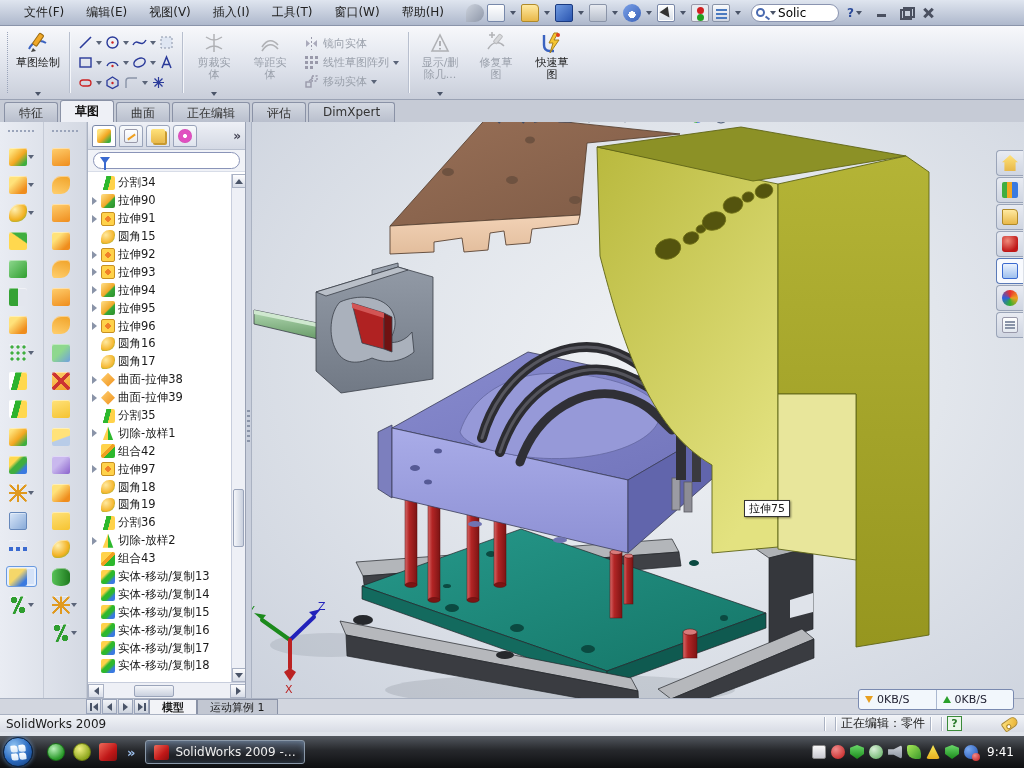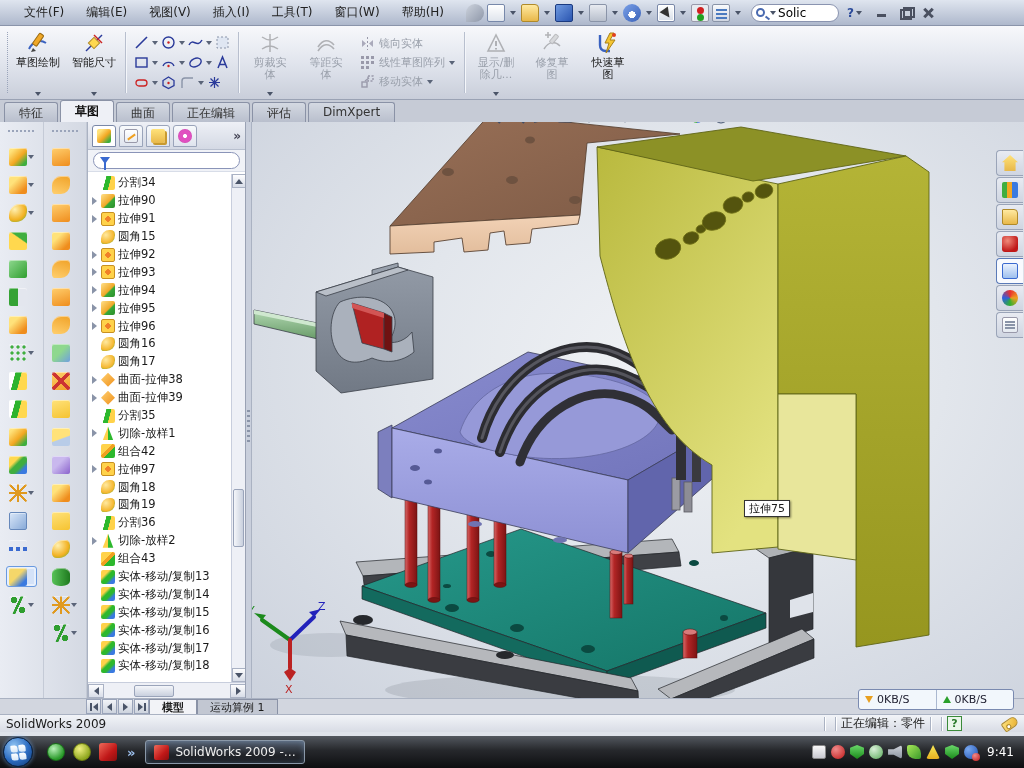--- a/index.html
+++ b/index.html
@@ -271,29 +271,20 @@
   <div class="bigbtn">
     <svg width="24" height="24" viewBox="0 0 24 24">
       <path d="M3 18 C7 10 14 8 20 12" fill="none" stroke="#3a62c0" stroke-width="2"></path>
       <rect x="10" y="2" width="5" height="13" rx="1" transform="rotate(35 12 8)" fill="#f0a828" stroke="#9a6a10"></rect>
       <path d="M7 17 L10 20 L5 21 Z" fill="#444"></path>
     </svg>
     <span class="blabel">草图绘制</span>
     <span class="caret bcaret"></span>
   </div>
 
-  <div class="bigbtn">
-    <svg width="24" height="24" viewBox="0 0 24 24">
-      <path d="M4 20 L20 4" stroke="#2a3a9a" stroke-width="1.5"></path>
-      <path d="M12 4 L20 12" stroke="#cc2222" stroke-width="1.5"></path>
-      <rect x="8" y="8" width="8" height="8" transform="rotate(45 12 12)" fill="#ffd84e" stroke="#b08a2a"></rect>
-    </svg>
-    <span class="blabel">智能尺寸</span>
-    <span class="caret bcaret"></span>
-  </div>
 
   <div class="vsep"></div>
 
   <div class="sketchgrid">
     <div class="sgrow">
       <span class="sgi">
           <svg width="15" height="15">
             <path d="M2 13 L13 2" stroke="#2a3a9a" stroke-width="1.6"></path>
           </svg>
         </span>

